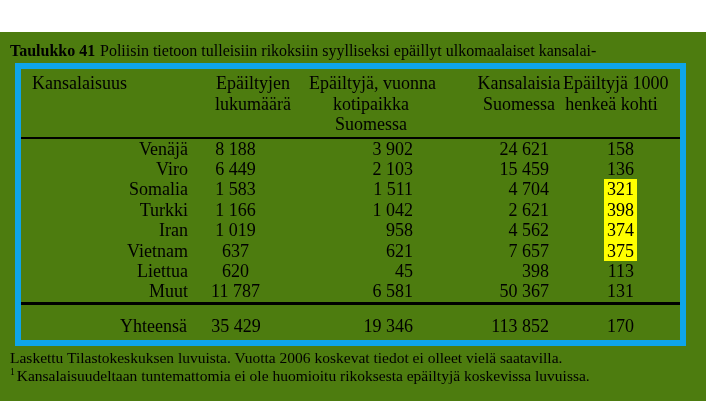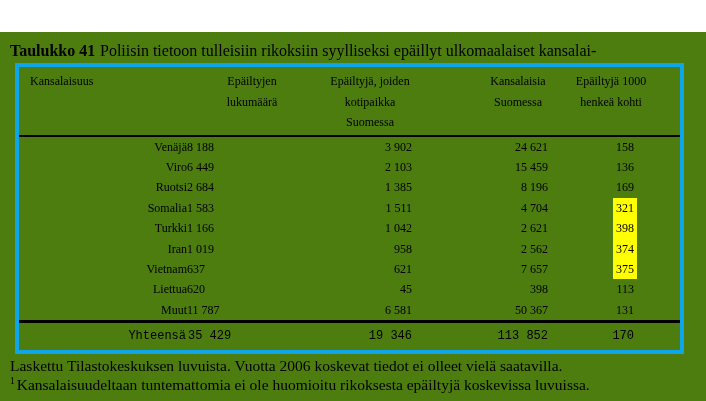--- a/index.html
+++ b/index.html
@@ -13,47 +13,47 @@
   
   .caption{display:flex;padding:8px 0 0 10px;font-size:16px;line-height:21px;}
   .caption-label{font-weight:bold;width:90px;flex:none;white-space:nowrap;}
   .caption-text .t-line{white-space:nowrap;}
   sup{font-size:10px;line-height:0;vertical-align:super;}
 
   
   table.stats{
     border-collapse:collapse;table-layout:fixed;
     width:665px;margin:2px 0 0 15px;
-    font-size:12px;border:4px solid #0ea5e9;
+    font-size:18px;border:6px solid #0ea5e9;
   }
   col.c1{width:170px;} col.c2{width:115px;} col.c3{width:130px;}
   col.c4{width:130px;} col.c5{width:120px;}
 
   thead th{
     font-weight:normal;vertical-align:top;text-align:center;
     padding:4px 0 2px 0;line-height:20.5px;
     border-bottom:2px solid #000;
   }
   thead th div{white-space:nowrap;}
   th.h1{text-align:left;padding-left:11px;}
   th.h2{padding-left:15px;}
   th.h3{padding-left:6px;}
   th.h4{padding-left:42px;}
   th.h5{padding-right:20px;}
 
   tbody td{padding:0;line-height:20.4px;white-space:nowrap;}
   td.name{text-align:right;padding-left:11px;}
-  td.n2{text-align:left;padding-right:20px;}
+  td.n2{text-align:center;padding-right:20px;}
   td.n3{text-align:right;padding-right:20px;}
   td.n4{text-align:right;padding-right:14px;}
   td.n5{text-align:right;padding-right:43px;}
   .num5{display:inline-block;padding:0 3px;}
   .hl{background:var(--hl,#ffff00);}
 
-  tfoot td{border-top:3px solid #000;line-height:25px;padding-top:1px;white-space:nowrap;font-family:Liberation Mono, monospace;}
+  tfoot td{border-top:3px solid #000;line-height:25px;padding-top:9px;white-space:nowrap;}
 
   
   .footnotes{margin:3px 0 0 10px;font-size:15.5px;line-height:18.5px;}
   .footnotes .f-line{white-space:nowrap;}
   .footnotes sup{font-size:9.5px;padding-right:2px;}
 </style>
 </head>
 <body>
 
 <div class="page">
@@ -76,21 +76,21 @@
     <thead>
       <tr>
         <th class="h1">
           <div>Kansalaisuus</div>
         </th>
         <th class="h2">
           <div>Epäiltyjen</div>
           <div>lukumäärä</div>
         </th>
         <th class="h3">
-          <div>Epäiltyjä, joiden</div>
+          <div>Epäiltyjä, vuonna</div>
           <div>kotipaikka</div>
           <div>Suomessa</div>
         </th>
         <th class="h4">
           <div>Kansalaisia</div>
           <div>Suomessa</div>
         </th>
         <th class="h5">
           <div>Epäiltyjä 1000</div>
           <div>henkeä kohti</div>
@@ -106,45 +106,38 @@
         <td class="n5"><span class="num5">158</span></td>
       </tr>
       <tr>
         <td class="name">Viro</td>
         <td class="n2">6 449</td>
         <td class="n3">2 103</td>
         <td class="n4">15 459</td>
         <td class="n5"><span class="num5">136</span></td>
       </tr>
       <tr>
-        <td class="name">Ruotsi</td>
-        <td class="n2">2 684</td>
-        <td class="n3">1 385</td>
-        <td class="n4">8 196</td>
-        <td class="n5"><span class="num5">169</span></td>
-      </tr>
-      <tr>
         <td class="name">Somalia</td>
         <td class="n2">1 583</td>
         <td class="n3">1 511</td>
         <td class="n4">4 704</td>
         <td class="n5"><span class="num5 hl">321</span></td>
       </tr>
       <tr>
         <td class="name">Turkki</td>
         <td class="n2">1 166</td>
         <td class="n3">1 042</td>
         <td class="n4">2 621</td>
         <td class="n5"><span class="num5 hl">398</span></td>
       </tr>
       <tr>
         <td class="name">Iran</td>
         <td class="n2">1 019</td>
         <td class="n3">958</td>
-        <td class="n4">2 562</td>
+        <td class="n4">4 562</td>
         <td class="n5"><span class="num5 hl">374</span></td>
       </tr>
       <tr>
         <td class="name">Vietnam</td>
         <td class="n2">637</td>
         <td class="n3">621</td>
         <td class="n4">7 657</td>
         <td class="n5"><span class="num5 hl">375</span></td>
       </tr>
       <tr>

